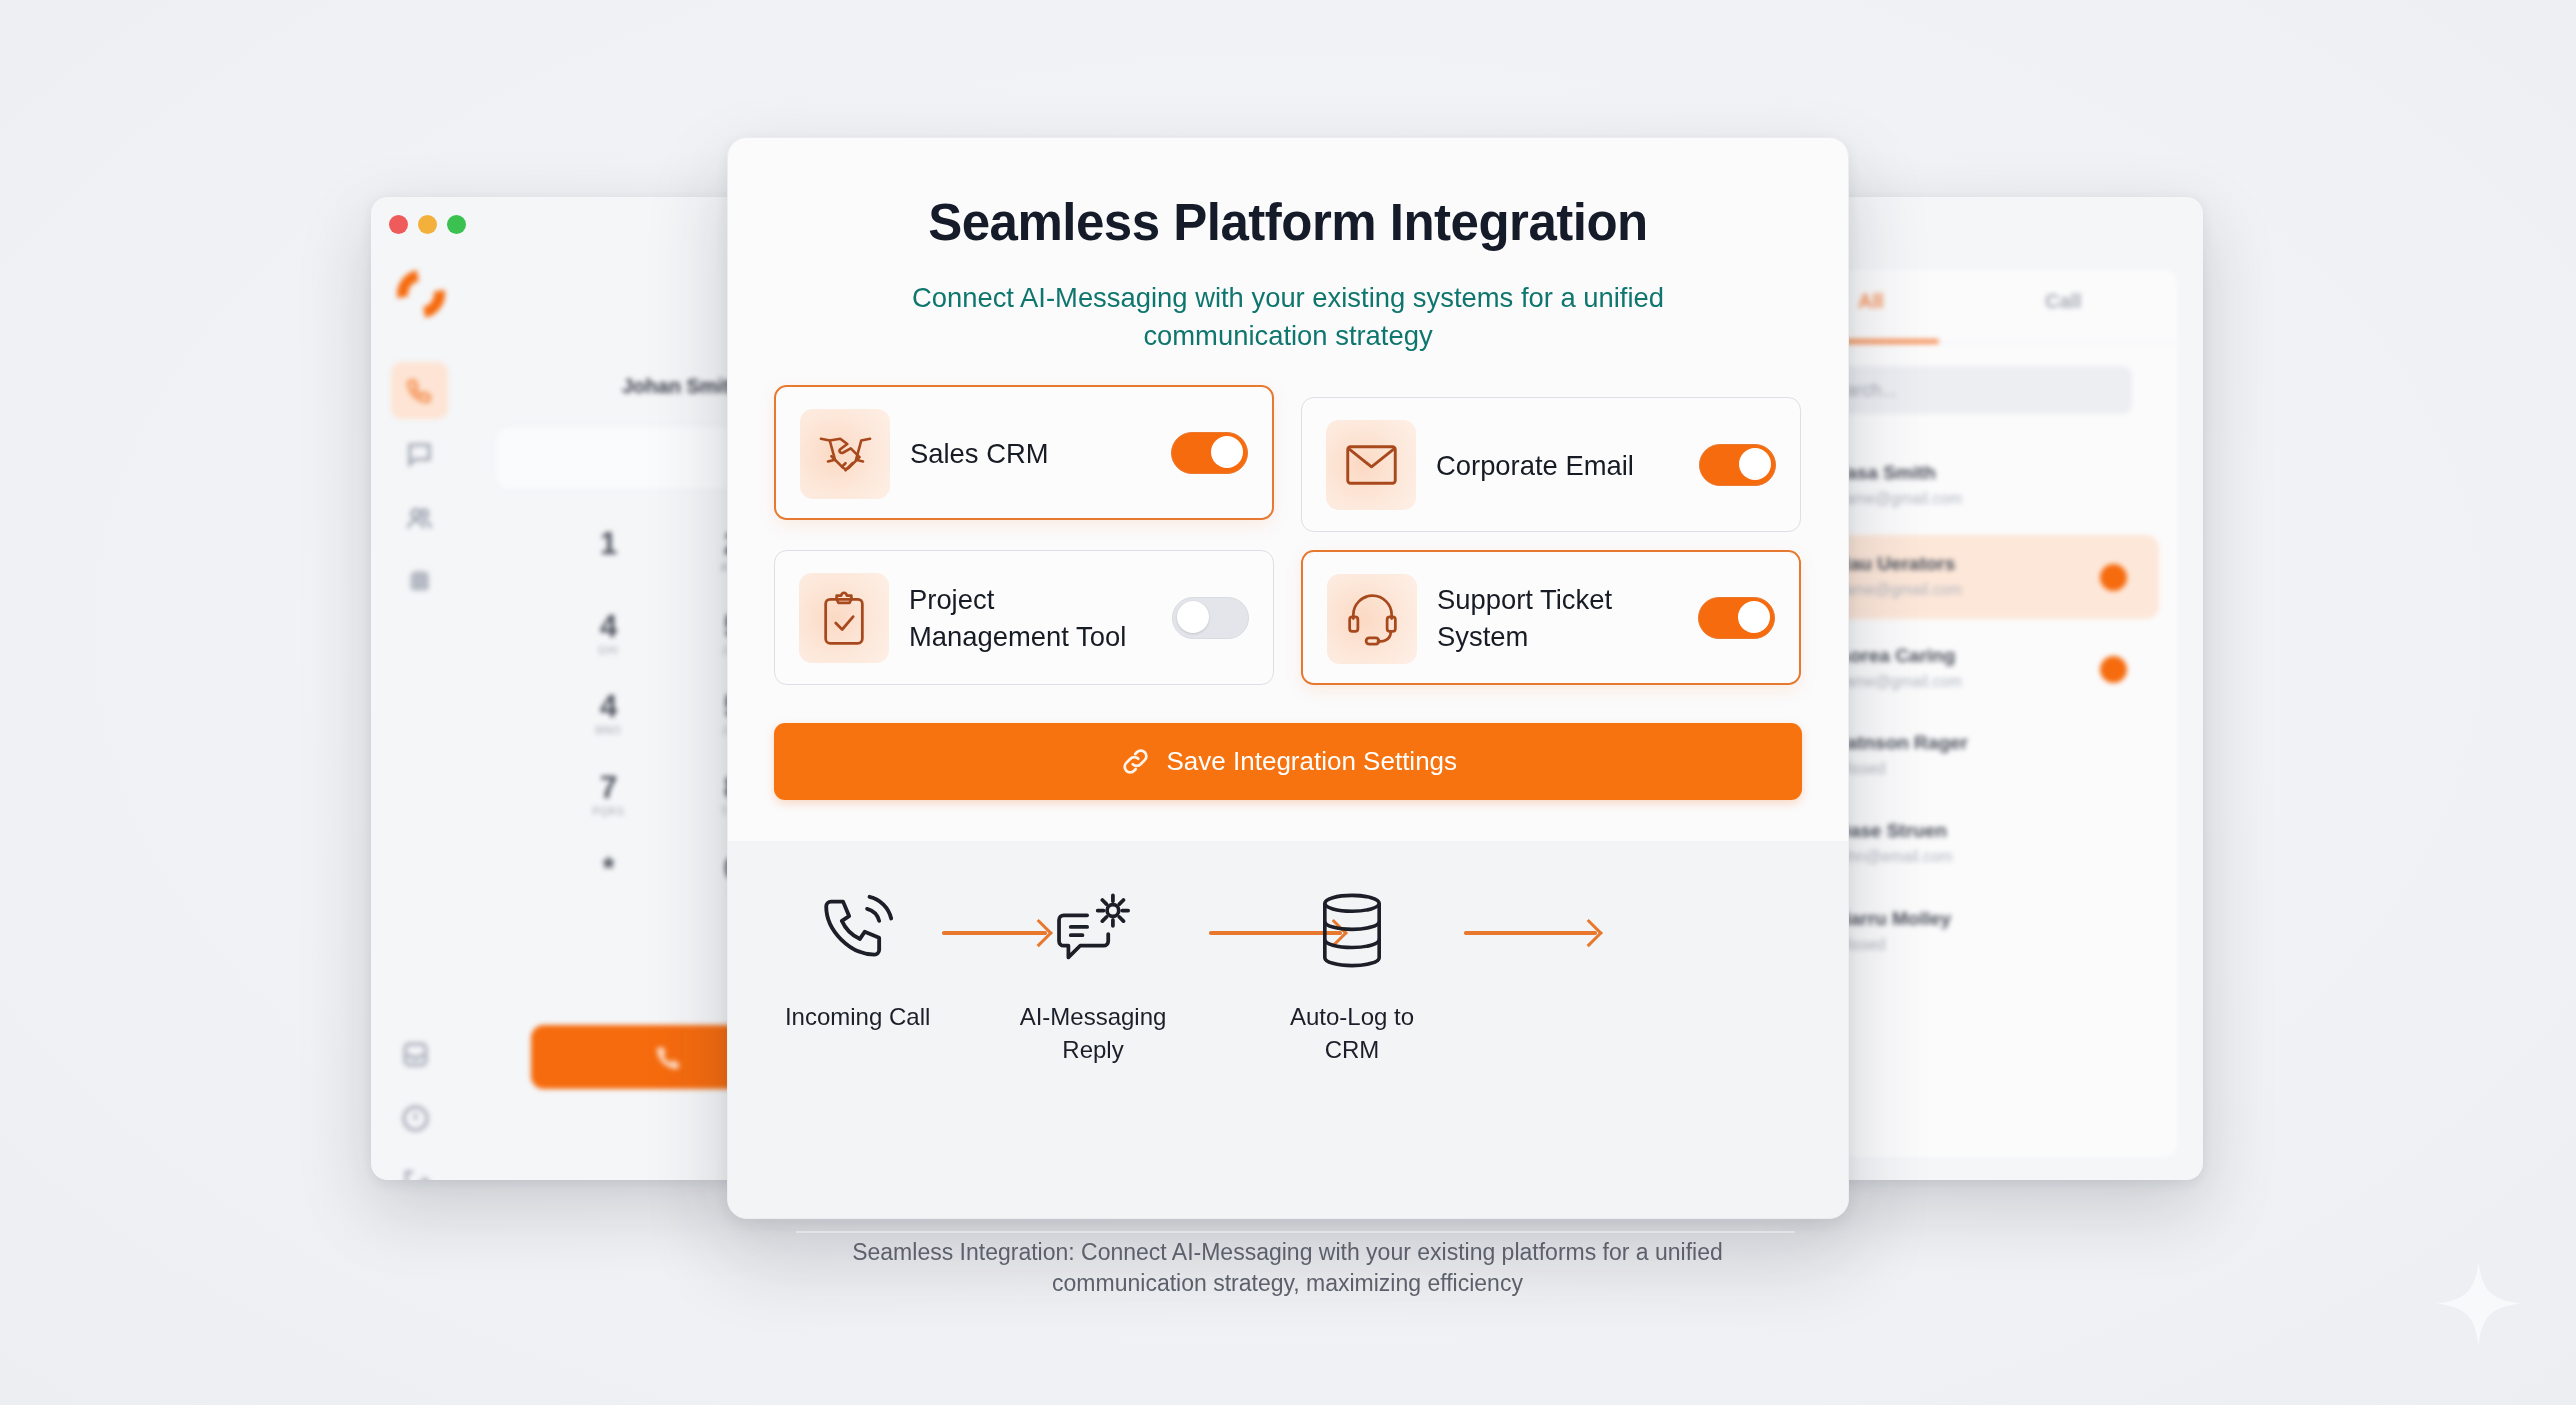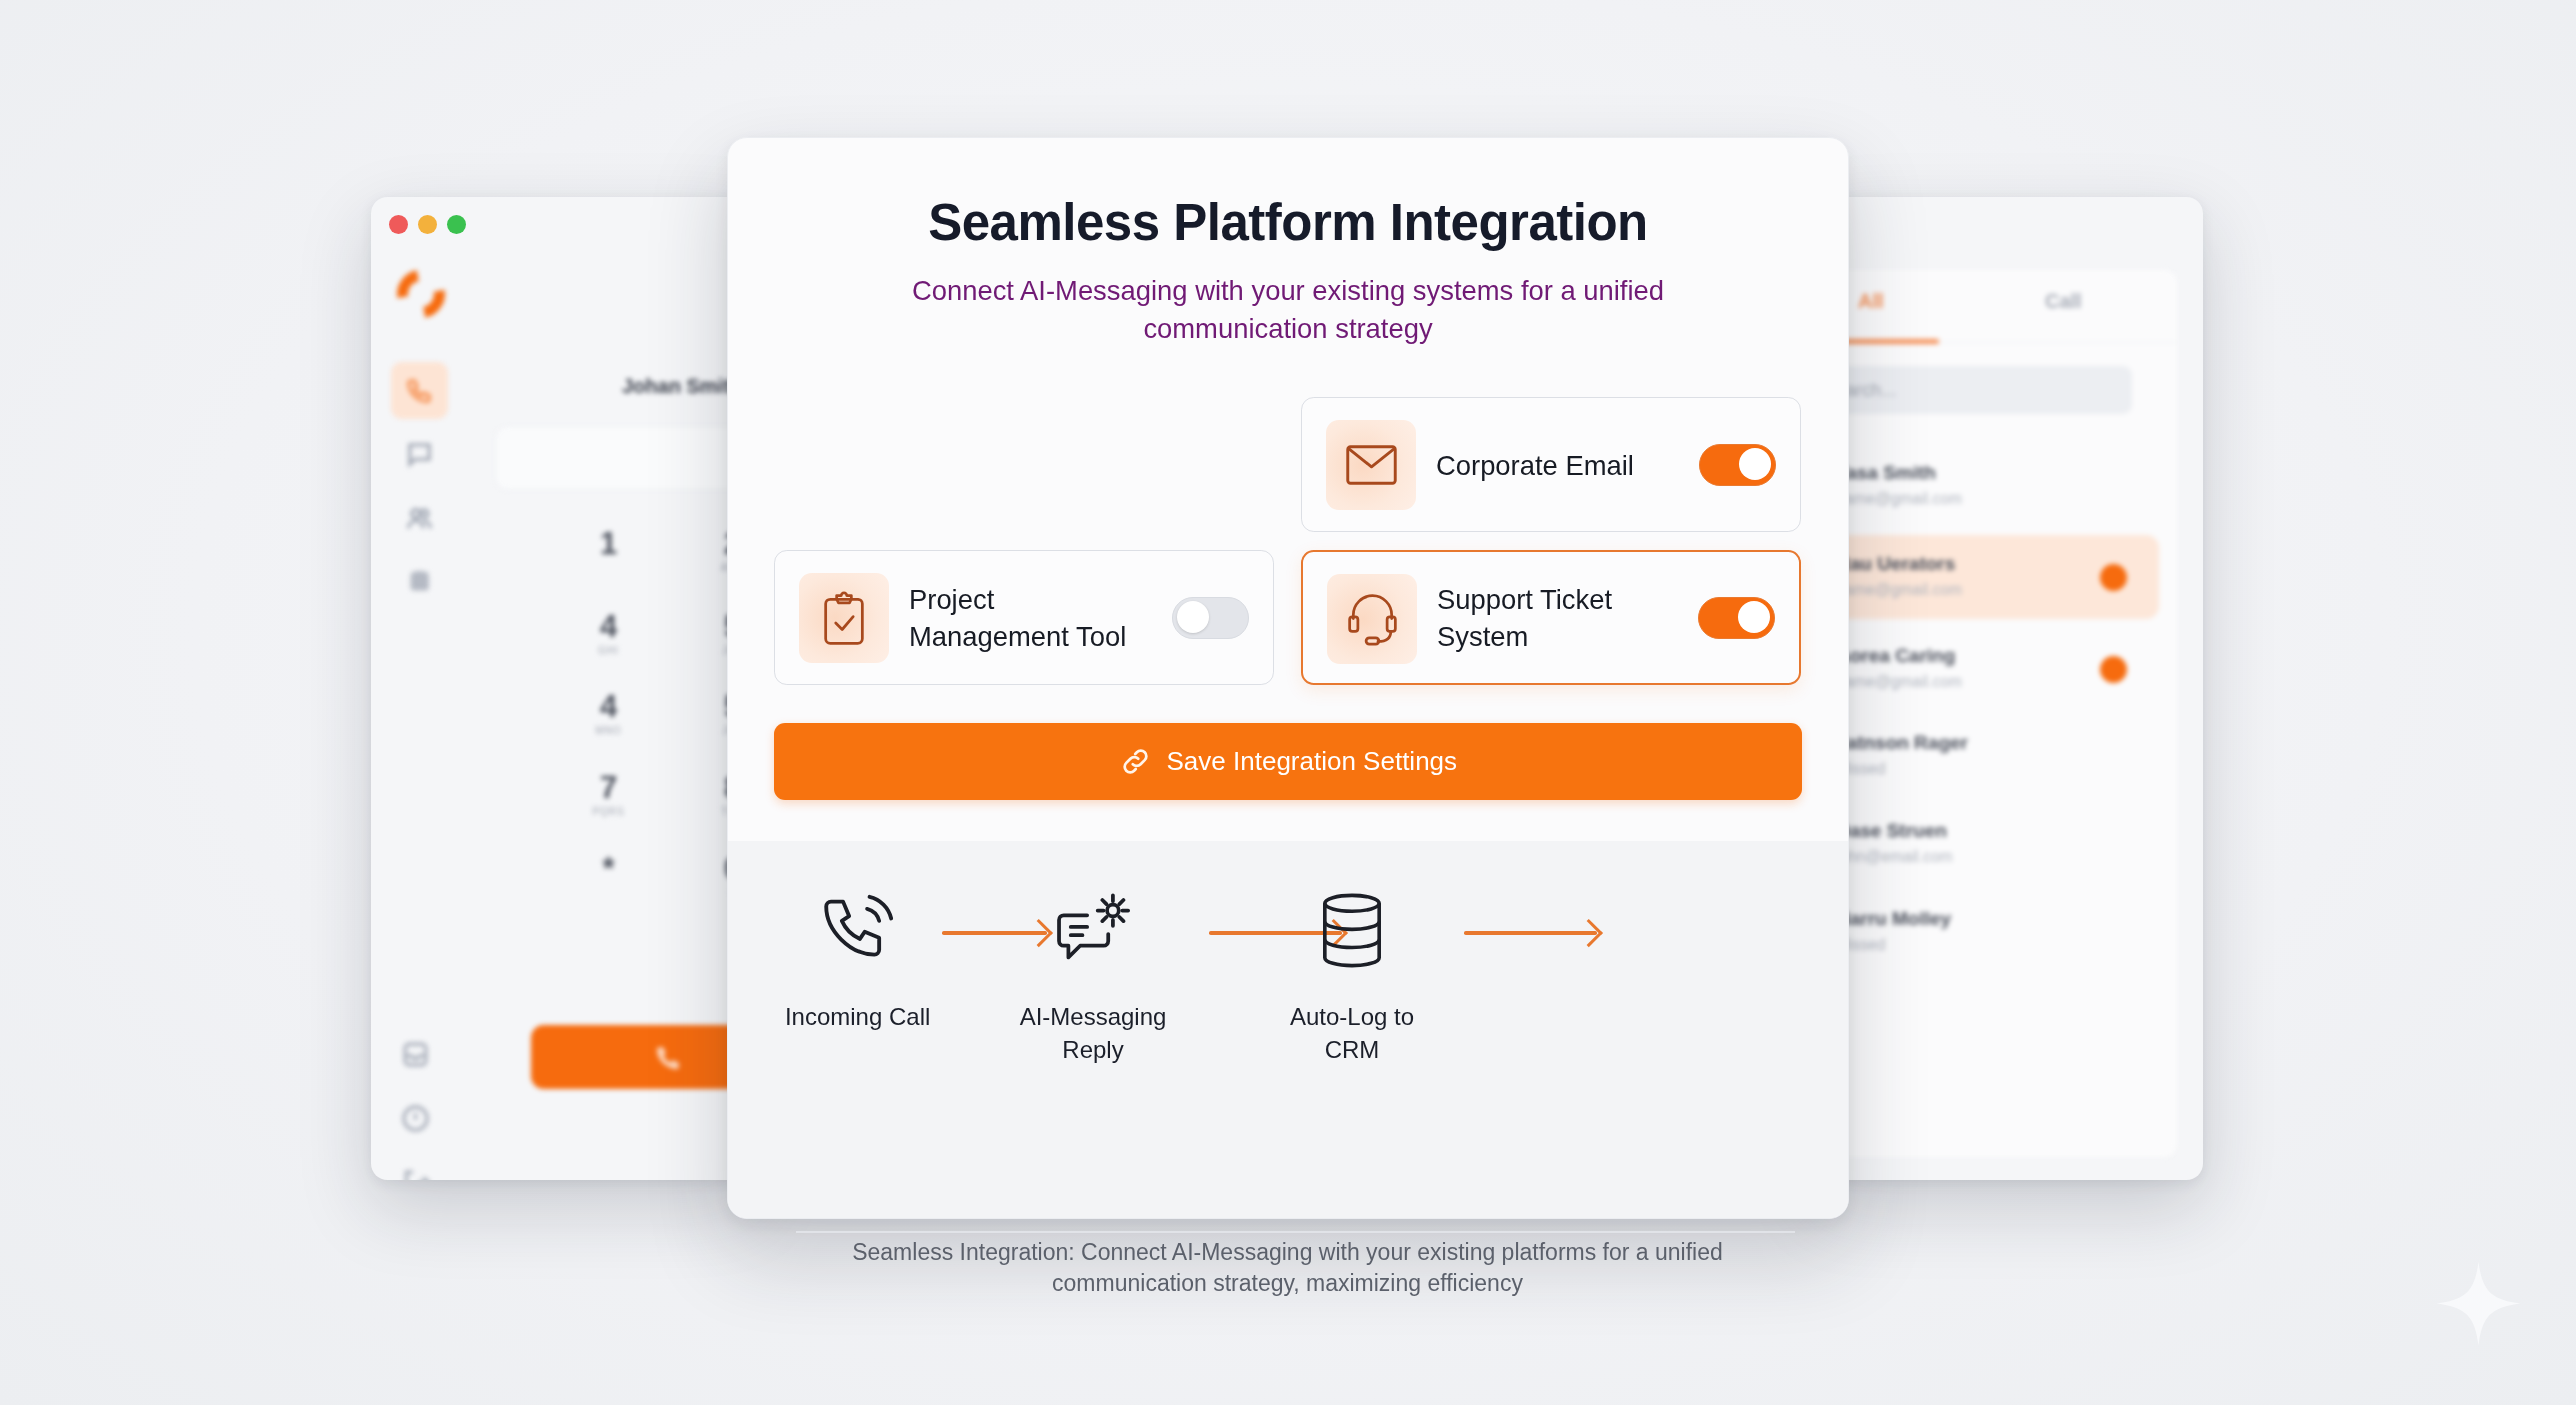--- a/index.html
+++ b/index.html
@@ -58,21 +58,21 @@
 
   
   #modal {
     position: absolute; left: 727px; top: 137px; width: 1122px; height: 1082px;
     background: #fbfbfc; border-radius: 20px;
     box-shadow: 0 37px 82px rgba(30,35,50,0.20), 0 5.5px 18.3px rgba(30,35,50,0.08);
     border: 1.8px solid #ebedf1;
     overflow: hidden;
   }
   .modal-title { position: absolute; left: 0; right: 0; top: 55px; text-align: center; font-size: 51px; font-weight: bold; color: #161b2a; letter-spacing: -0.5px; }
-  .modal-sub { position: absolute; left: 146px; right: 146px; top: 134px; text-align: center; font-size: 27.4px; line-height: 38px; color: #701a75; }
+  .modal-sub { position: absolute; left: 146px; right: 146px; top: 141px; text-align: center; font-size: 27.4px; line-height: 38px; color: #0f766e; }
 
   .int-card {
     position: absolute; width: 500px; height: 135px; background: #fcfcfd;
     border: 1.8px solid #dcdfe5; border-radius: 12.8px;
   }
   .int-card.on-border { border: 2.7px solid #e7782f; box-shadow: 0 5.5px 16.5px rgba(246,107,14,0.10); }
   .int-icon { position: absolute; left: 24px; top: 22px; width: 90px; height: 90px; border-radius: 12.8px;
     background: radial-gradient(circle at 40% 50%, #fbd9c3 0%, #fde9dc 60%, #feefe6 100%);
     display: flex; align-items: center; justify-content: center; }
   .int-label { position: absolute; left: 134px; top: 50%; transform: translateY(-50%); font-size: 27.4px; line-height: 37px; color: #171b24; width: 238px; }
@@ -244,20 +244,33 @@
       <span class="cr-name">Harru Molley</span>
       <span class="cr-sub">Missed</span>
     </div>
   </div>
 </div>
 
 <div id="modal">
   <h1 class="modal-title">Seamless Platform Integration</h1>
   <p class="modal-sub">Connect AI-Messaging with your existing systems for a unified communication strategy</p>
 
+  <div class="int-card on-border" style="left:46px; top:247px;">
+    <div class="int-icon">
+      <svg width="57" height="49" viewBox="0 0 64 56" fill="none" stroke="#a8491d" stroke-width="3" stroke-linecap="round" stroke-linejoin="round">
+        <path d="M4 10l10 2 6 22-8 2M60 10l-10 2-6 22 8 2"></path>
+        <path d="M14 12l12-2 8 6-8 6c-2 2 0 5 3 4l9-5 10 10-12 12c-2 2-5 2-7 0l-13-13"></path>
+        <path d="M32 38l-4 4M36 42l-4 4M40 38l-4 4"></path>
+      </svg>
+    </div>
+    <div class="int-label">Sales CRM</div>
+    <div class="toggle">
+        <span class="knob"></span>
+      </div>
+  </div>
 
   <div class="int-card" style="left:573px; top:247px;margin-top:12px;">
     <div class="int-icon">
       <svg width="53" height="42" viewBox="0 0 58 46" fill="none" stroke="#a8491d" stroke-width="3.2" stroke-linejoin="round">
         <rect x="3" y="3" width="52" height="40" rx="3"></rect>
           <path d="M4 5l25 20 25-20"></path>
       </svg>
     </div>
     <div class="int-label">Corporate Email</div>
     <div class="toggle">

